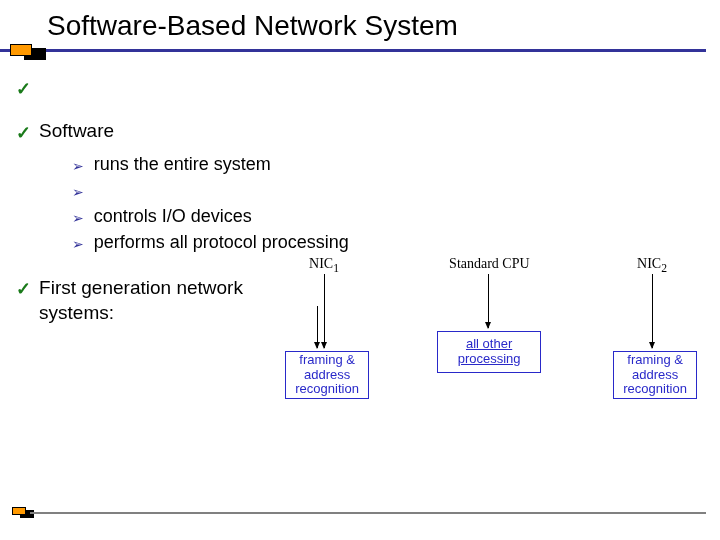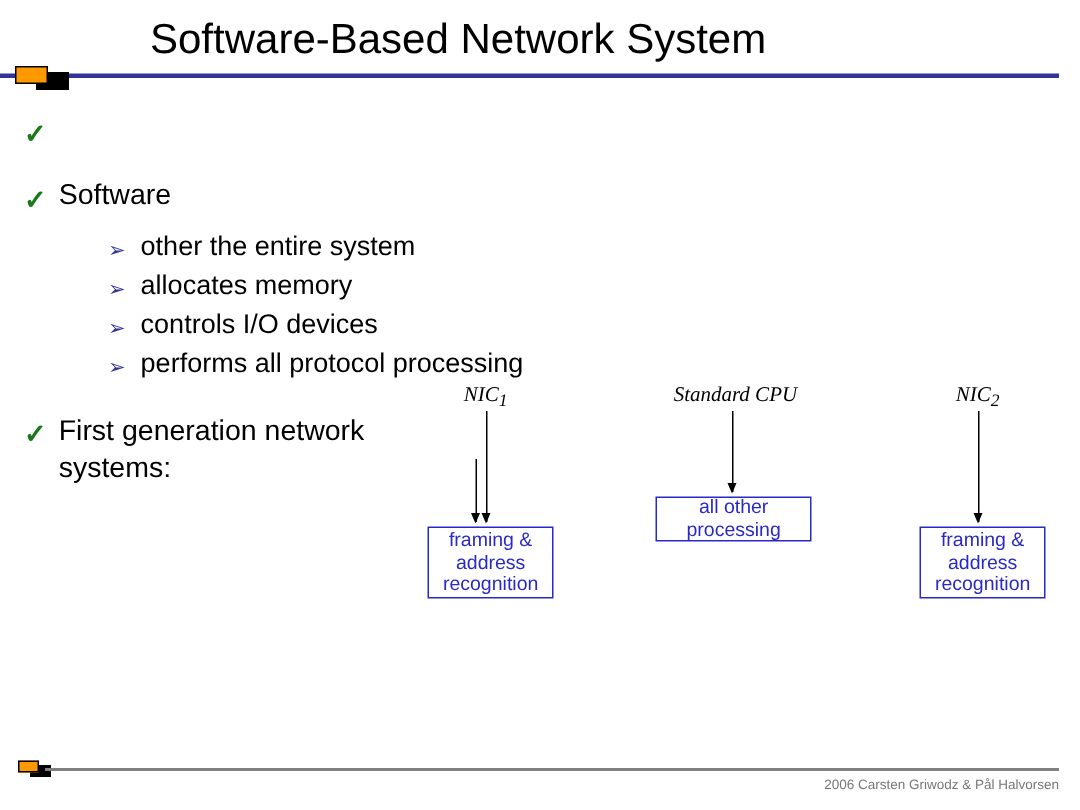--- a/index.html
+++ b/index.html
@@ -7,21 +7,21 @@
     width: 720px;
     height: 540px;
     background: #fff;
     font-family: Verdana, Geneva, sans-serif;
     position: relative;
     overflow: hidden;
   }
   .title-bar {
     position: relative;
     height: 58px;
-    padding-left: 100px;
+    padding-left: 47px;
     padding-top: 10px;
   }
   .title-text {
     font-size: 28px;
     color: #000;
     font-weight: 400;
   }
   .title-underline {
     position: absolute;
     bottom: 6px;
@@ -94,21 +94,20 @@
   }
   .diagram {
     position: relative;
     width: 430px;
     height: 150px;
     margin-top: -20px;
   }
   .dlabel {
     position: absolute;
     font-family: "Times New Roman", serif;
-    font-style: italic;
     font-size: 14px;
     color: #000;
     top: 0;
     text-align: center;
   }
   .darrow {
     position: absolute;
     top: 18px;
     width: 1px;
     background: #000;
@@ -205,25 +204,24 @@
   </div>
 
   <div class="l1 tight">
     <span class="check">✓</span>
     <span>Software</span>
   </div>
 
   <div class="l2-list">
     <div class="l2">
       <span class="arrow">➢</span>
-      <span>other the entire system</span>
-    </div>
-    <div class="l2">
-      <span class="arrow">➢</span>
-      <span>allocates memory</span>
+      <span>runs the entire system</span>
+    </div>
+    <div class="l2">
+      <span class="arrow">➢</span>
     </div>
     <div class="l2">
       <span class="arrow">➢</span>
       <span>controls I/O devices</span>
     </div>
     <div class="l2">
       <span class="arrow">➢</span>
       <span>performs all protocol processing</span>
     </div>
   </div>
@@ -243,27 +241,26 @@
       <div class="dlabel" style="left:348px;">
         <span>NIC</span><sub>2</sub>
       </div>
 
       <div class="darrow" style="left:35px;height:74px;"></div>
       <div class="darrow" style="left:28px;top:50px;height:42px;"></div>
       <div class="darrow" style="left:199px;height:54px;"></div>
       <div class="darrow" style="left:363px;height:74px;"></div>
 
       <div class="dbox" style="left:-4px;top:95px;width:84px;height:48px;">framing &amp; address recognition</div>
-      <div class="dbox" style="left:148px;top:75px;width:104px;height:30px;">all other processing</div>
+      <div class="dbox" style="left:148px;top:75px;width:104px;height:42px;text-decoration:underline;">all other processing</div>
       <div class="dbox" style="left:324px;top:95px;width:84px;height:48px;">framing &amp; address recognition</div>
     </div>
   </div>
 
 </div>
 
 <div class="footer">
   <div class="footer-decor">
     <div class="black"></div>
     <div class="yellow"></div>
   </div>
   <div class="footer-line"></div>
-  <div class="footer-right">2006  Carsten Griwodz &amp; Pål Halvorsen</div>
 </div>
 
 </body></html>

